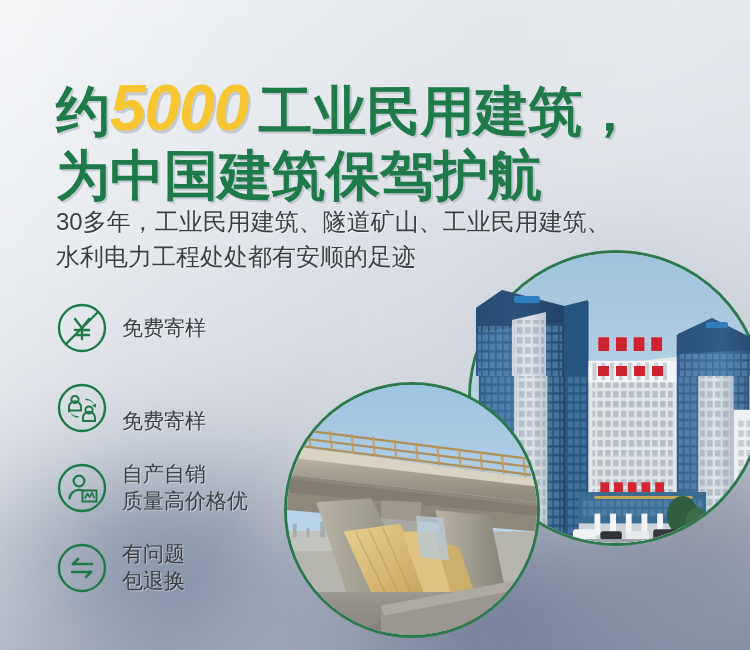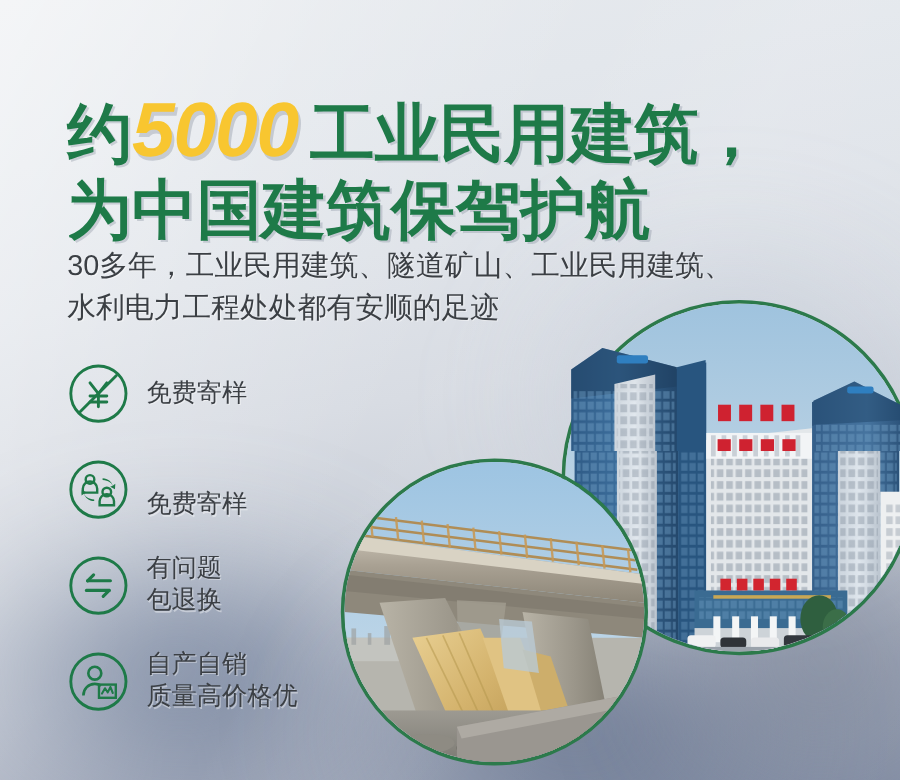--- a/index.html
+++ b/index.html
@@ -471,47 +471,47 @@
       <span class="f-text">
         <br>
         <span>免费寄样</span>
       </span>
     </div>
 
     <div class="feature">
       <span class="f-icon">
         <svg viewBox="0 0 52 52">
           <circle cx="26" cy="26" r="23" fill="none" stroke="#1E7A48" stroke-width="2.4"></circle>
+          <g fill="none" stroke="#1E7A48" stroke-width="2.2">
+            <circle cx="23" cy="19" r="5.4"></circle>
+            <path d="M13.5 37.5c0-5.6 4.3-9.6 9.5-9.6 2 0 3.8.5 5.3 1.5"></path>
+          </g>
+          <rect x="26.5" y="28.5" width="14" height="11" fill="none" stroke="#1E7A48" stroke-width="2"></rect>
+          <polyline points="29,36 31.5,31.5 33.8,35 36,30.5 38,35.5" fill="none" stroke="#1E7A48" stroke-width="1.7" stroke-linejoin="round" stroke-linecap="round"></polyline>
+        </svg>
+      </span>
+      <span class="f-text">
+        <span>自产自销</span><br>
+        <span>质量高价格优</span>
+      </span>
+    </div>
+
+    <div class="feature">
+      <span class="f-icon">
+        <svg viewBox="0 0 52 52">
+          <circle cx="26" cy="26" r="23" fill="none" stroke="#1E7A48" stroke-width="2.4"></circle>
           <g fill="none" stroke="#1E7A48" stroke-width="2.6" stroke-linecap="round" stroke-linejoin="round">
             <path d="M36 22H17"></path>
             <path d="M22 17l-5 5"></path>
             <path d="M16 30h19"></path>
             <path d="M30 35l5-5"></path>
           </g>
         </svg>
       </span>
       <span class="f-text">
         <span>有问题</span><br>
         <span>包退换</span>
       </span>
     </div>
 
-    <div class="feature">
-      <span class="f-icon">
-        <svg viewBox="0 0 52 52">
-          <circle cx="26" cy="26" r="23" fill="none" stroke="#1E7A48" stroke-width="2.4"></circle>
-          <g fill="none" stroke="#1E7A48" stroke-width="2.2">
-            <circle cx="23" cy="19" r="5.4"></circle>
-            <path d="M13.5 37.5c0-5.6 4.3-9.6 9.5-9.6 2 0 3.8.5 5.3 1.5"></path>
-          </g>
-          <rect x="26.5" y="28.5" width="14" height="11" fill="none" stroke="#1E7A48" stroke-width="2"></rect>
-          <polyline points="29,36 31.5,31.5 33.8,35 36,30.5 38,35.5" fill="none" stroke="#1E7A48" stroke-width="1.7" stroke-linejoin="round" stroke-linecap="round"></polyline>
-        </svg>
-      </span>
-      <span class="f-text">
-        <span>自产自销</span><br>
-        <span>质量高价格优</span>
-      </span>
-    </div>
-
   </div>
 
 </div>
 
 </body></html>

